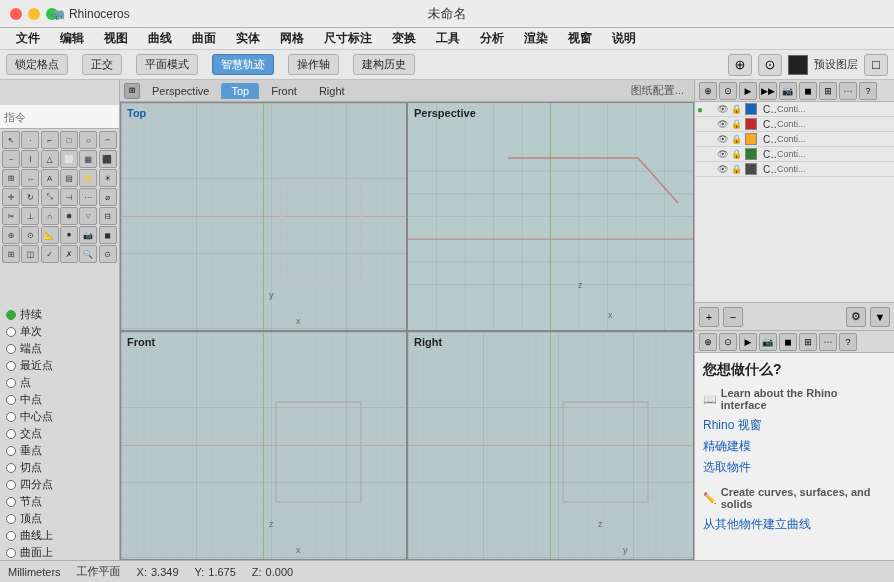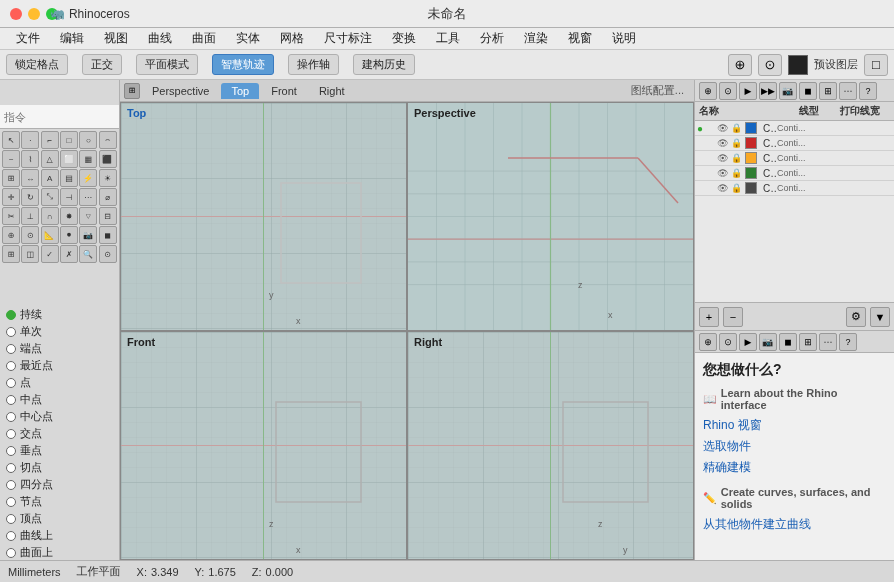--- a/index.html
+++ b/index.html
@@ -53,20 +53,21 @@
     #menu-bar {
       height: 22px;
       background: #ececec;
       display: flex;
       align-items: center;
       padding: 0 8px;
       gap: 4px;
       border-bottom: 1px solid #c8c8c8;
       font-size: 12px;
       color: #222;
+      font-weight: bold;
     }
     .menu-item {
       padding: 2px 8px;
       cursor: pointer;
       border-radius: 3px;
     }
 
     
     #toolbar-row {
       height: 30px;
@@ -686,25 +687,20 @@
       <div class="layer-tool-btn">⊙</div>
       <div class="layer-tool-btn">▶</div>
       <div class="layer-tool-btn">▶▶</div>
       <div class="layer-tool-btn">📷</div>
       <div class="layer-tool-btn">◼</div>
       <div class="layer-tool-btn">⊞</div>
       <div class="layer-tool-btn">⋯</div>
       <div class="layer-tool-btn">?</div>
     </div>
 
-    <div id="layer-header">
-      <span>名称</span>
-      <span>线型</span>
-      <span>打印线宽</span>
-    </div>
 
     <div id="layer-list">
 
       <div class="layer-row">
         <span style="color:#3a3;font-size:10px;">●</span>
         <span class="layer-icon">👁</span>
         <span class="layer-icon">🔒</span>
         <div class="layer-color-swatch" style="background:#1565c0;"></div>
         <span class="layer-name">Conti...</span>
         <span class="layer-type">Conti...</span>
@@ -766,22 +762,22 @@
         <div class="layer-tool-btn">?</div>
       </div>
       <div id="help-content">
         <div id="help-title">您想做什么?</div>
 
         <div class="help-section-header">
           <span>📖</span>
           <span>Learn about the Rhino interface</span>
         </div>
         <a class="help-link">Rhino 视窗</a>
+        <a class="help-link">精确建模</a>
         <a class="help-link">选取物件</a>
-        <a class="help-link">精确建模</a>
 
         <div class="help-section-header" style="margin-top:8px;">
           <span>✏️</span>
           <span>Create curves, surfaces, and solids</span>
         </div>
         <a class="help-link">从其他物件建立曲线</a>
       </div>
     </div>
 
   </div>

